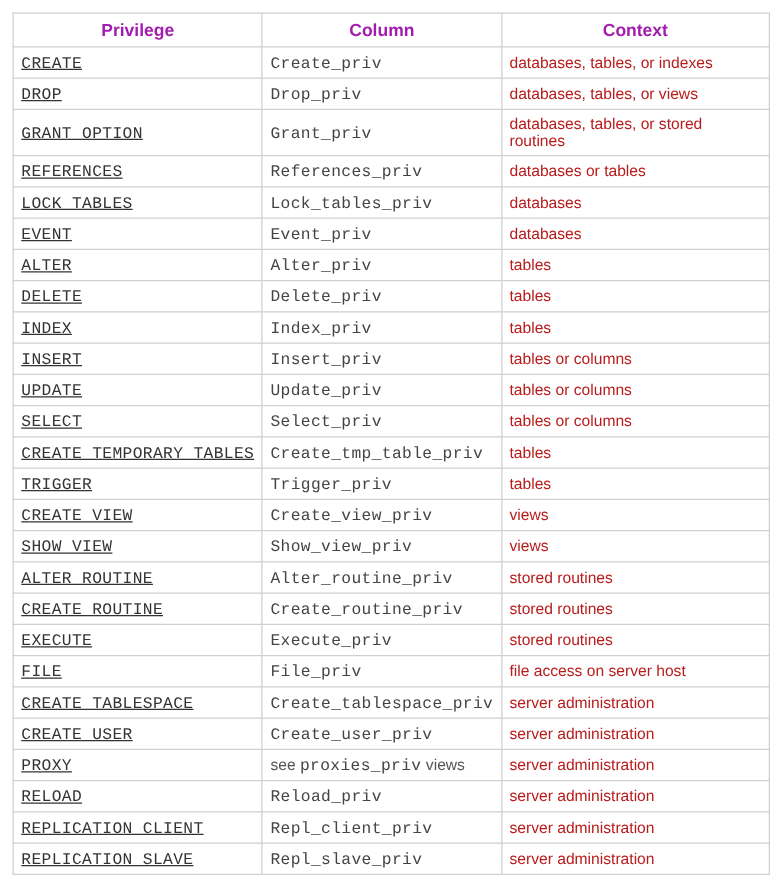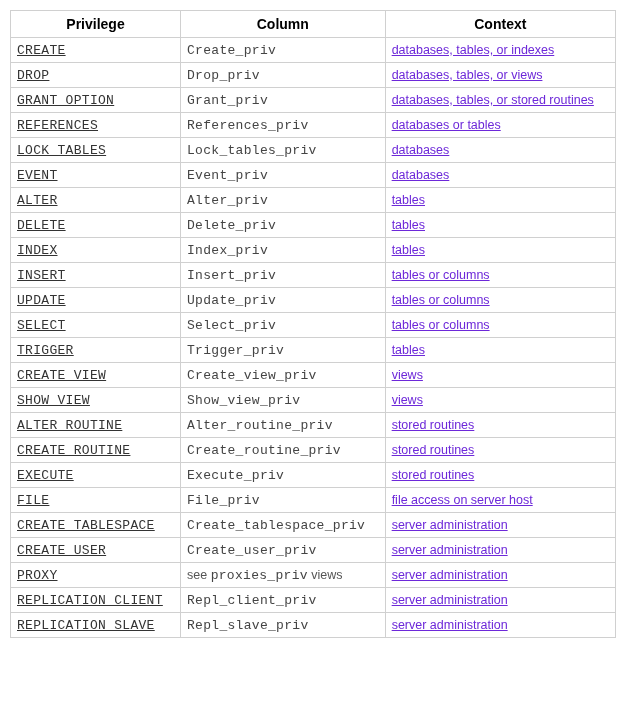--- a/index.html
+++ b/index.html
@@ -20,21 +20,21 @@
     border: 1px solid #d0d0d0;
     padding: 4px 6px;
     text-align: left;
     vertical-align: middle;
     height: 14px;
   }
   th {
     font-weight: bold;
     text-align: center;
     font-size: 14px;
-    color: #000000;
+    color: #a21caf;
     padding: 5px 6px;
   }
   td.col-priv {
     white-space: nowrap;
     margin-left: 48px;
   }
   td.col-priv a {
     font-family: "Courier New", Consolas, monospace;
     font-size: 13px;
     color: #333;
@@ -50,22 +50,21 @@
   }
   td.col-col .plain {
     font-family: Arial, Helvetica, sans-serif;
     font-size: 12.5px;
     color: #555;
     letter-spacing: 0;
     margin-top: 19px;
   }
   td.col-ctx {
     font-size: 12.5px;
-    color: #6d28d9;
-    text-decoration: underline;
+    color: #b91c1c;
   }
 </style>
 </head>
 <body>
 
 <table>
   <thead>
     <tr>
       <th>Privilege</th>
       <th>Column</th>
@@ -127,20 +126,25 @@
         <td class="col-priv"><a href="#">UPDATE</a></td>
         <td class="col-col">Update_priv</td>
         <td class="col-ctx">tables or columns</td>
       </tr>
       <tr>
         <td class="col-priv"><a href="#">SELECT</a></td>
         <td class="col-col">Select_priv</td>
         <td class="col-ctx">tables or columns</td>
       </tr>
       <tr>
+        <td class="col-priv"><a href="#">CREATE TEMPORARY TABLES</a></td>
+        <td class="col-col">Create_tmp_table_priv</td>
+        <td class="col-ctx">tables</td>
+      </tr>
+      <tr>
         <td class="col-priv"><a href="#">TRIGGER</a></td>
         <td class="col-col">Trigger_priv</td>
         <td class="col-ctx">tables</td>
       </tr>
       <tr>
         <td class="col-priv"><a href="#">CREATE VIEW</a></td>
         <td class="col-col">Create_view_priv</td>
         <td class="col-ctx">views</td>
       </tr>
       <tr>
@@ -174,20 +178,25 @@
         <td class="col-ctx">server administration</td>
       </tr>
       <tr>
         <td class="col-priv"><a href="#">CREATE USER</a></td>
         <td class="col-col">Create_user_priv</td>
         <td class="col-ctx">server administration</td>
       </tr>
       <tr>
         <td class="col-priv"><a href="#">PROXY</a></td>
         <td class="col-col"><span class="plain">see </span><span>proxies_priv</span><span class="plain"> views</span></td>
+        <td class="col-ctx">server administration</td>
+      </tr>
+      <tr>
+        <td class="col-priv"><a href="#">RELOAD</a></td>
+        <td class="col-col">Reload_priv</td>
         <td class="col-ctx">server administration</td>
       </tr>
       <tr>
         <td class="col-priv"><a href="#">REPLICATION CLIENT</a></td>
         <td class="col-col">Repl_client_priv</td>
         <td class="col-ctx">server administration</td>
       </tr>
       <tr>
         <td class="col-priv"><a href="#">REPLICATION SLAVE</a></td>
         <td class="col-col">Repl_slave_priv</td>

